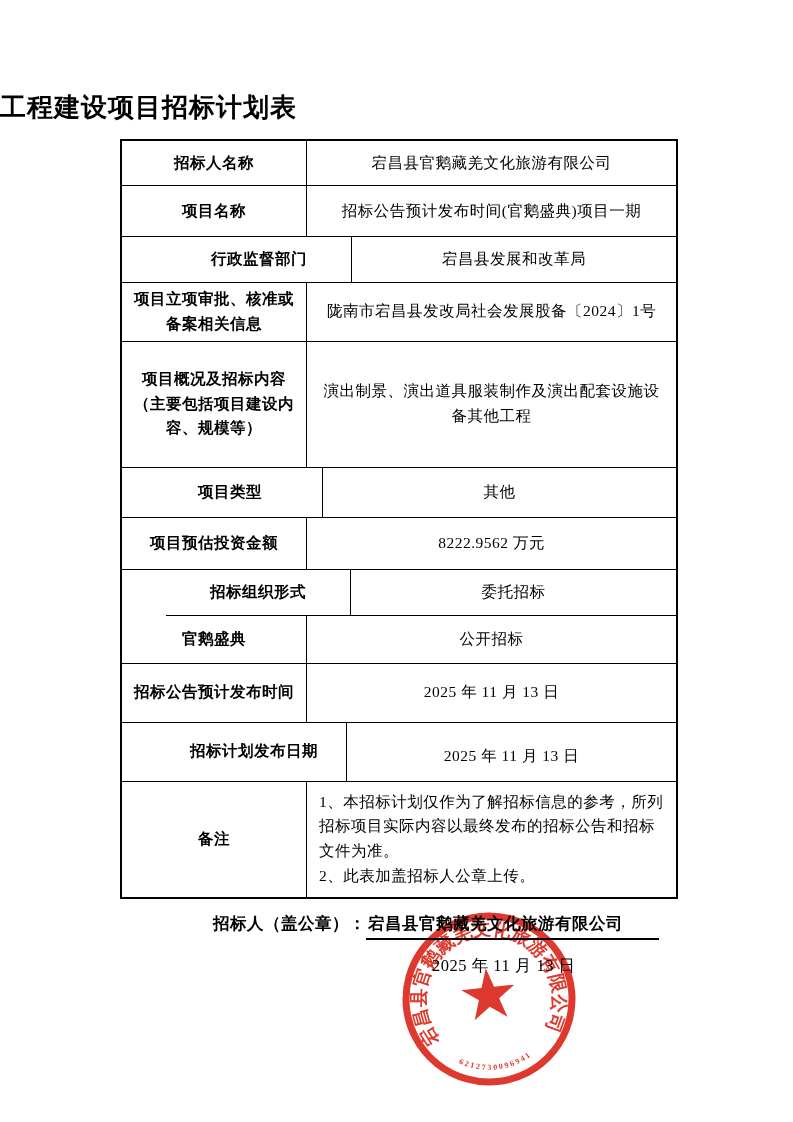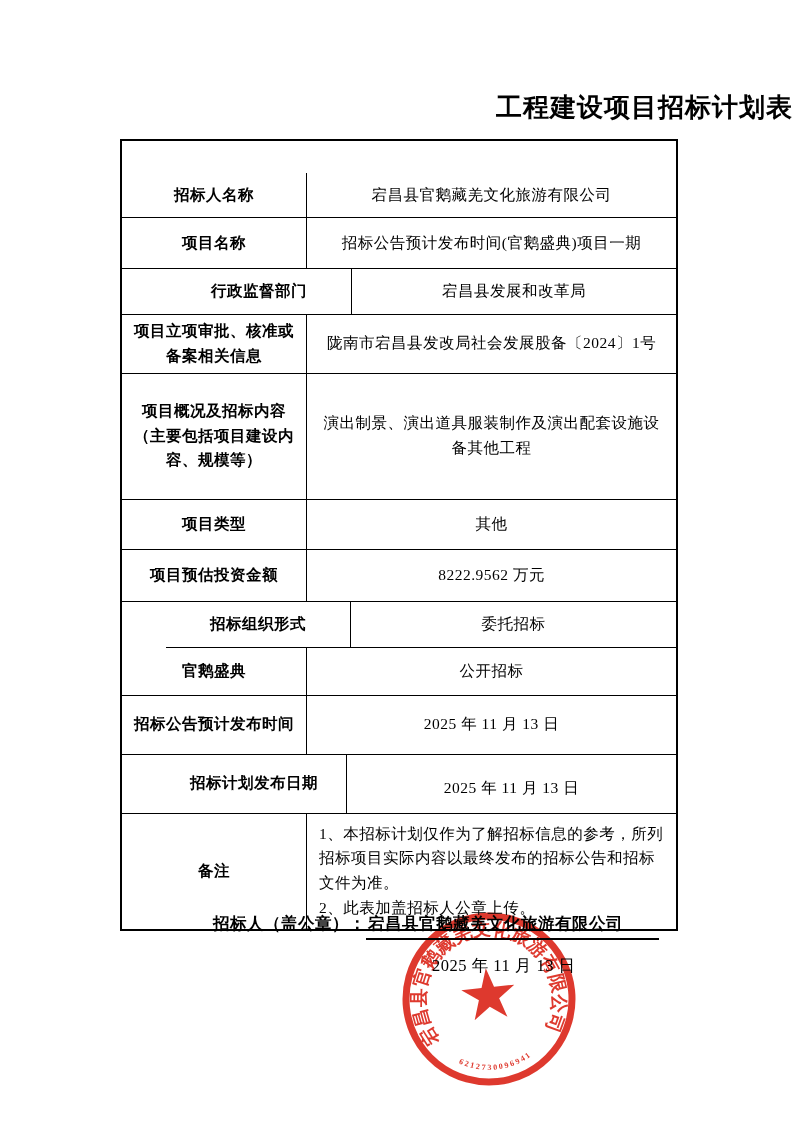--- a/index.html
+++ b/index.html
@@ -7,21 +7,21 @@
     position:relative;
     width:793px; height:1122px;
     background:#ffffff;
     font-family:"Liberation Serif","DejaVu Serif",serif;
     color:#000;
     overflow:hidden;
     margin:0 auto;
   }
   .doc-title {
     position:absolute; top:90px; left:0; width:100%;
-    text-align:right;
+    text-align:left;
     font-size:26px; font-weight:700; letter-spacing:1px;
   }
   .bid-table {
     position:absolute; left:120px; top:139px; width:558px;
     border:2px solid #000;
     box-sizing:border-box;
   }
   .t-row { display:flex; border-bottom:1px solid #000; box-sizing:border-box; }
   .t-row:last-child { border-bottom:none; }
   .cell {
@@ -67,21 +67,21 @@
 </style>
 </head>
 <body>
 
 <div class="page">
 
   <div class="doc-title">工程建设项目招标计划表</div>
 
   <div class="bid-table">
 
-    <div class="t-row" style="min-height:45px;margin-top:32px;">
+    <div class="t-row" style="min-height:45px;">
       <div class="cell c-label">招标人名称</div>
       <div class="cell c-value">宕昌县官鹅藏羌文化旅游有限公司</div>
     </div>
 
     <div class="t-row" style="min-height:51px;">
       <div class="cell c-label">项目名称</div>
       <div class="cell c-value v-low">招标公告预计发布时间(官鹅盛典)项目一期</div>
     </div>
 
     <div class="t-row" style="min-height:46px;padding-left:45px;">
@@ -92,21 +92,21 @@
     <div class="t-row" style="min-height:57px;">
       <div class="cell c-label">项目立项审批、核准或备案相关信息</div>
       <div class="cell c-value">陇南市宕昌县发改局社会发展股备〔2024〕1号</div>
     </div>
 
     <div class="t-row" style="min-height:126px;">
       <div class="cell c-label">项目概况及招标内容（主要包括项目建设内容、规模等）</div>
       <div class="cell c-value">演出制景、演出道具服装制作及演出配套设施设备其他工程</div>
     </div>
 
-    <div class="t-row" style="min-height:50px;">
+    <div class="t-row" style="min-height:50px;padding-left:16px;">
       <div class="cell c-label">项目类型</div>
       <div class="cell c-value">其他</div>
     </div>
 
     <div class="t-row" style="min-height:52px;">
       <div class="cell c-label">项目预估投资金额</div>
       <div class="cell c-value">8222.9562 万元</div>
     </div>
 
     <div class="t-row" style="min-height:46px;margin-left:44px;">

